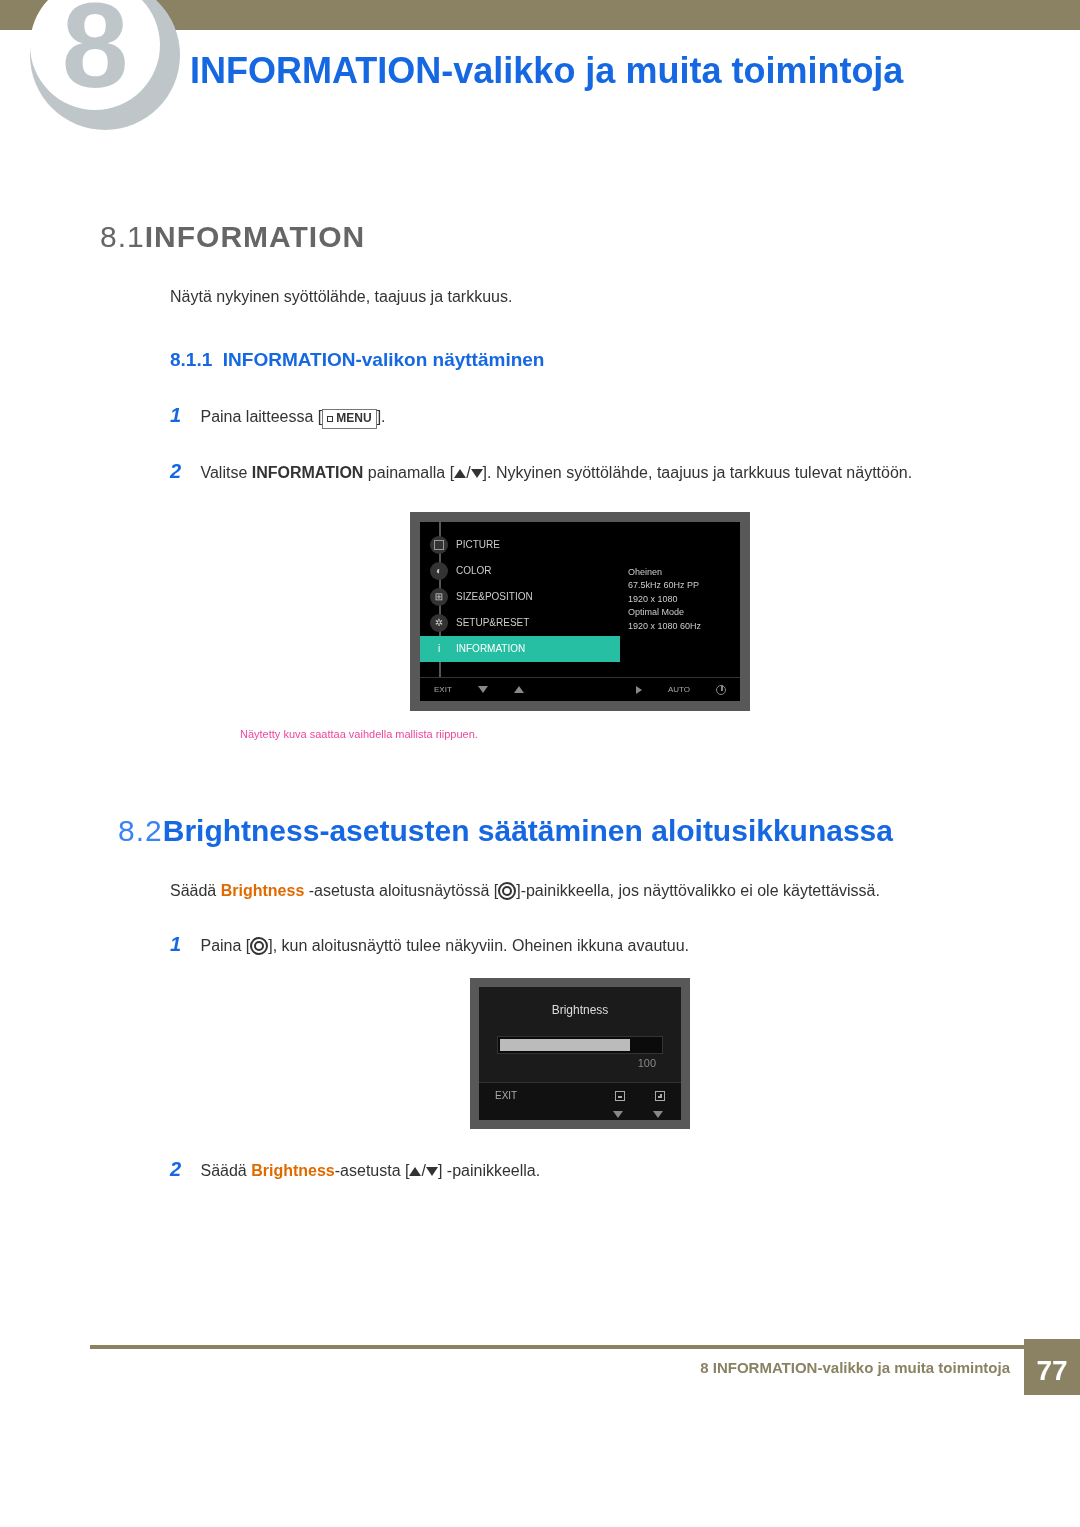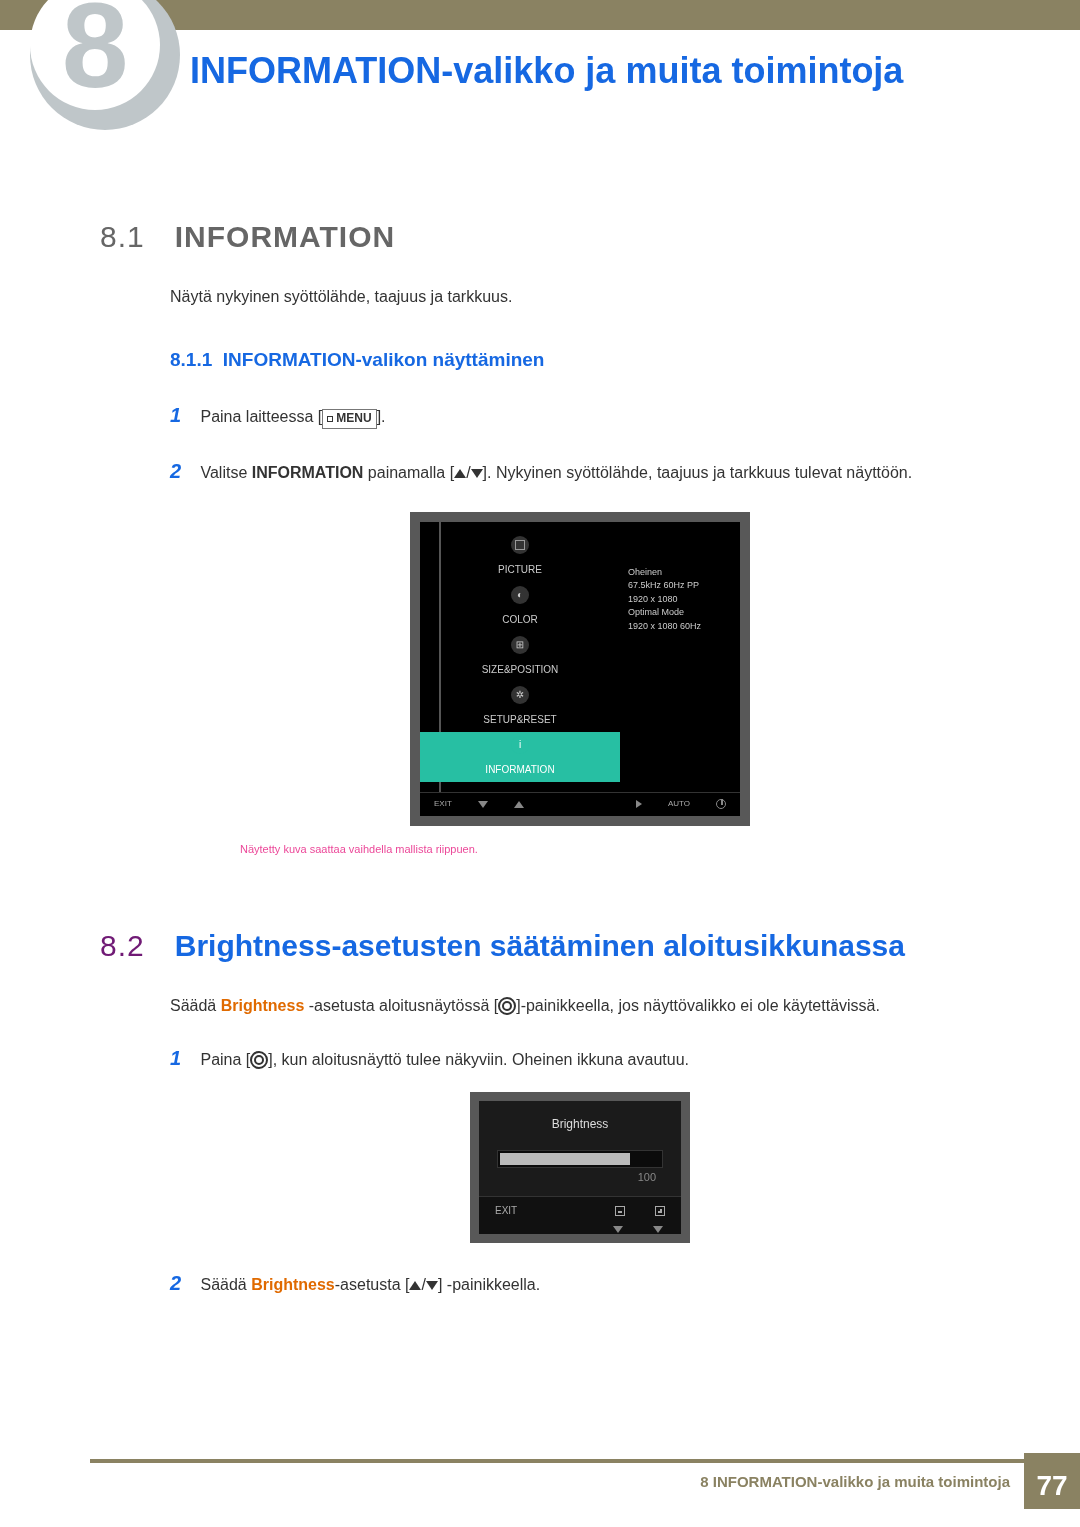--- a/index.html
+++ b/index.html
@@ -3,41 +3,41 @@
 <meta charset="utf-8">
 <style>
   * { box-sizing: border-box; }
   body { margin:0; padding:0; font-family: Arial, Helvetica, sans-serif; background:#fff; color:#333; width:1080px; }
   .top-stripe { height:30px; background:#8a8262; }
   .big-bg { position:absolute; top:-50px; left:30px; width:150px; height:150px; border-radius:50%; background:#bfc6c9; }
   .big-fg { position:absolute; top:-50px; left:30px; width:130px; height:130px; border-radius:50%; background:#fff; color:#bfc6c9; font-size:120px; font-weight:bold; display:flex; align-items:center; justify-content:center; overflow:hidden; }
   .chapter-wrap { position:relative; height:90px; overflow:visible; }
   .chapter-title { position:absolute; left:190px; top:20px; font-size:36px; font-weight:bold; color:#1668e2; }
   .content { padding: 60px 90px 0 100px; }
-  .sec-row { display:flex; align-items:center; gap:30px; margin-top:40px; }
+  .sec-row { display:flex; align-items:center; margin-top:40px; }
   .sec-num { font-size:30px; color:#666; letter-spacing:1px; }
   .sec-title-gray { font-size:30px; color:#666; font-weight:bold; letter-spacing:1px; }
   .sec-title-blue { font-size:30px; color:#1668e2; font-weight:bold; }
   .body { margin-left:70px; margin-top:30px; font-size:16px; line-height:1.6; color:#333; }
   .sub-head { color:#1668e2; font-weight:bold; font-size:19px; margin-top:35px; }
   .step .n { color:#1668e2; font-style:italic; font-size:20px; font-weight:bold; display:inline-block; width:26px; }
   .step { margin-top:24px; padding-left:0; }
   .bold { font-weight:bold; }
   .orange { color:#e06a00; font-weight:bold; }
   .menu-chip { display:inline-flex; align-items:center; justify-content:center; border:1px solid #777; padding:9px 4px; font-size:12px; font-weight:bold; height:18px; }
   .tri { display:inline-block; }
   .tri.up { width:0;height:0;border-left:6px solid transparent;border-right:6px solid transparent;border-bottom:9px solid #333; }
   .tri.down{ width:0;height:0;border-left:6px solid transparent;border-right:6px solid transparent;border-top:9px solid #333; }
   .circ-btn { display:inline-flex; align-items:center; justify-content:center; width:18px;height:18px;border:2px solid #333;border-radius:50%; }
   .circ-btn::after{content:"";width:6px;height:6px;border:2px solid #333;border-radius:50%;}
   
   .osd { width:340px; margin:25px auto 15px; border:10px solid #585858; background:#000; }
   .osd-body { display:flex; }
   .osd-left { flex:1; padding:10px 0; }
-  .osd-row { display:flex; align-items:center; gap:8px; padding:4px 10px; font-size:10px; color:#ccc; position:relative;flex-direction:column; }
+  .osd-row { display:flex; align-items:center; gap:8px; padding:4px 10px; font-size:10px; color:#ccc; position:relative; }
   .osd-row.sel { background:#27bfa3; color:#fff; }
   .vline { position:absolute; left:19px; top:0; bottom:0; width:2px; background:#555; }
   .osd-dot { width:18px;height:18px;border-radius:50%;background:#333;display:flex;align-items:center;justify-content:center;position:relative;z-index:1; }
   .osd-dot.sel{background:#27bfa3;}
   .osd-right { width:120px; font-size:9px; color:#ccc; padding:44px 8px; line-height:1.5; }
   .osd-bot { background:#000; border-top:1px solid #333; height:24px; display:flex; align-items:center; padding:0 14px; font-size:8px; color:#aaa; gap:26px; }
   .osd-bot .sp { flex:1; }
   .tri-sm-up{width:0;height:0;border-left:5px solid transparent;border-right:5px solid transparent;border-bottom:7px solid #888;display:inline-block;}
   .tri-sm-dn{width:0;height:0;border-left:5px solid transparent;border-right:5px solid transparent;border-top:7px solid #888;display:inline-block;}
   .caption { text-align:left; margin-left:70px; font-size:11px; color:#ec4899; }
@@ -145,21 +145,21 @@
         <span class="sp"></span>
         <span class="ic-play"></span>
         <span>AUTO</span>
         <span class="pwr"></span>
       </div>
     </div>
     <div class="caption">Näytetty kuva saattaa vaihdella mallista riippuen.</div>
   </div>
 
   <div class="sec-row" style="margin-top:70px;">
-    <span class="sec-num" style="color:#701a75;">8.2</span>
+    <span class="sec-num" style="color:#3b82f6;margin-left:18px;">8.2</span>
     <span class="sec-title-blue">Brightness-asetusten säätäminen aloitusikkunassa</span>
   </div>
   <div class="body">
     <div>
       <span>Säädä </span><span class="orange">Brightness</span><span> -asetusta aloitusnäytössä [</span><span class="circ-btn"></span><span>]-painikkeella, jos näyttövalikko ei ole käytettävissä.</span>
     </div>
 
     <div class="step">
       <span class="n">1</span>
       <span>Paina [</span><span class="circ-btn"></span><span>], kun aloitusnäyttö tulee näkyviin. Oheinen ikkuna avautuu.</span>

